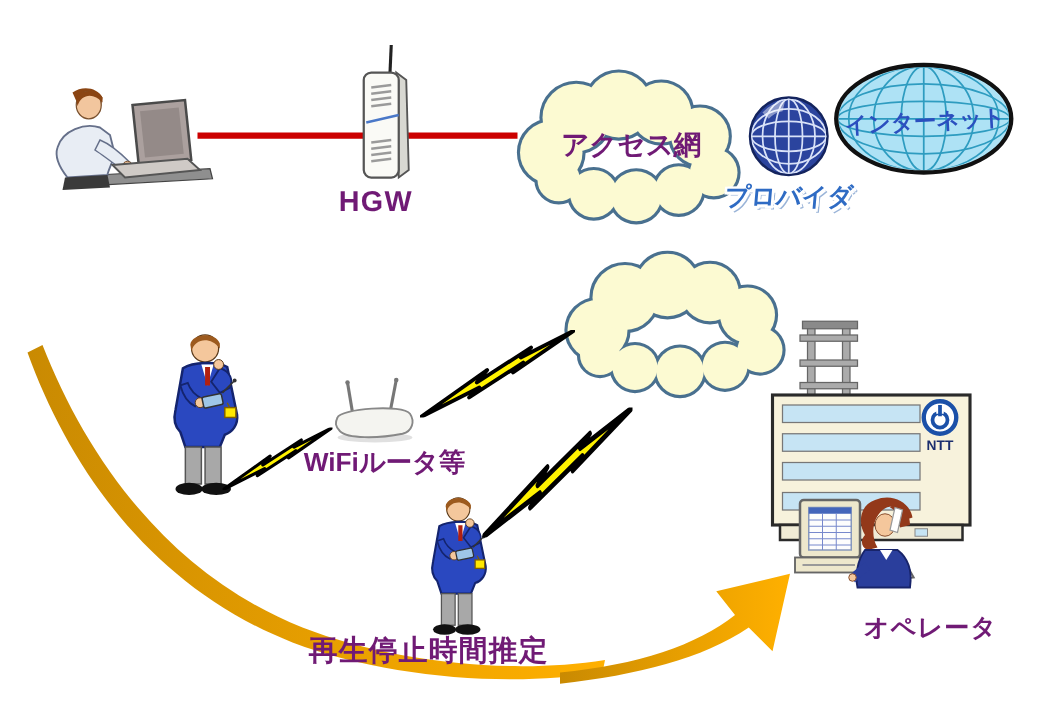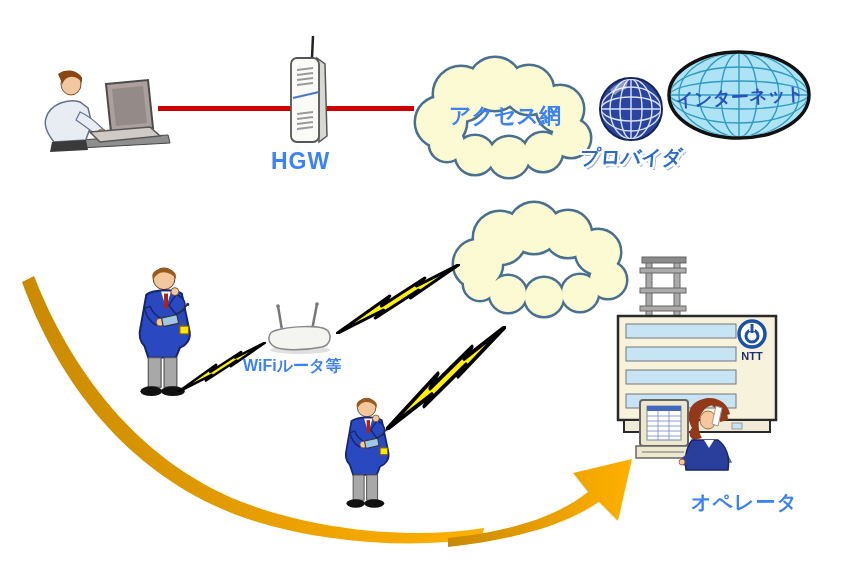--- a/index.html
+++ b/index.html
@@ -2,29 +2,29 @@
 <html><head>
 <meta charset="utf-8">
 <style>
   html,body{margin:0;padding:0;background:#fff;}
   #canvas{
     position:relative;width:850px;height:576px;background:#ffffff;overflow:hidden;
     font-family:"Liberation Sans","DejaVu Sans",sans-serif;
   }
   .abs{position:absolute;}
   .lbl{
-    position:absolute;color:#3b82f6;font-weight:bold;white-space:nowrap;
+    position:absolute;color:#701a75;font-weight:bold;white-space:nowrap;
     font-family:"Liberation Sans","DejaVu Sans",sans-serif;
   }
   .lbl.center{text-align:center;}
   #viewer-label{left:46px;top:166px;font-size:22px;letter-spacing:2px;}
   #hgw-label{left:271px;top:148px;font-size:23px;letter-spacing:1px;}
   #access-label{left:438px;top:101px;width:134px;font-size:22px;z-index:6;}
   #g3-label{left:468px;top:243px;width:146px;font-size:24px;z-index:6;}
-  #wifi-label{left:243px;top:356px;font-size:16px;z-index:6;}
+  #wifi-label{left:243px;top:356px;font-size:21px;z-index:6;}
   #estimate-label{left:247px;top:505px;font-size:23px;letter-spacing:1px;z-index:10;}
   #operator-label{left:691px;top:489px;font-size:20px;letter-spacing:1px;z-index:10;}
   #internet-label{
     left:672px;top:85px;width:136px;font-size:18px;color:#2B4FBF;z-index:6;
     transform:rotate(-3deg);letter-spacing:0px;
   }
   #provider-label{
     left:580px;top:144px;font-size:20px;color:#2E6BC4;z-index:6;
     transform:skewX(-5deg);
     text-shadow:-2px -2px 0 #fff,2px -2px 0 #fff,-2px 2px 0 #fff,2px 2px 0 #fff,
@@ -280,14 +280,15 @@
     <ellipse cx="82" cy="24" rx="8" ry="9" fill="#F4C79C" stroke="#8A5030" stroke-width="0.8"></ellipse>
     <path d="M88,8 C96,8 102,14 102,24 L94,26 C94,16 90,12 86,10 Z" fill="#93391A"></path>
     <polygon points="90,10 96,12 92,30 86,28" fill="#fff" stroke="#999" stroke-width="1"></polygon>
     <path d="M66,44 C60,52 58,64 60,74 L102,74 C104,60 100,50 92,44 Z" fill="#2A3E9C" stroke="#18246A" stroke-width="1.5"></path>
     <polygon points="78,44 88,44 83,52" fill="#fff"></polygon>
     <path d="M66,54 C60,58 56,62 54,64 L58,70 C62,66 66,62 70,60 Z" fill="#2A3E9C"></path>
     <circle cx="56" cy="66" r="3" fill="#F4C79C" stroke="#8A5030" stroke-width="0.8"></circle>
   </svg>
   <div class="lbl" id="operator-label">オペレータ</div>
 
+  <div class="lbl" id="estimate-label">再生停止時間推定</div>
 
 </div>
 
 </body></html>

